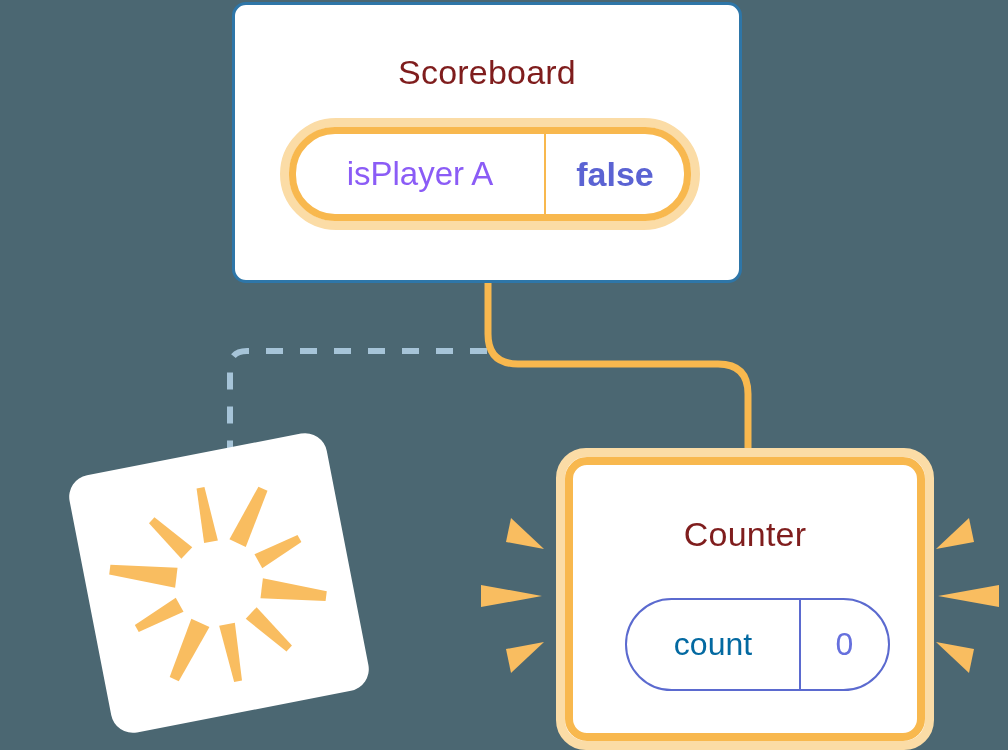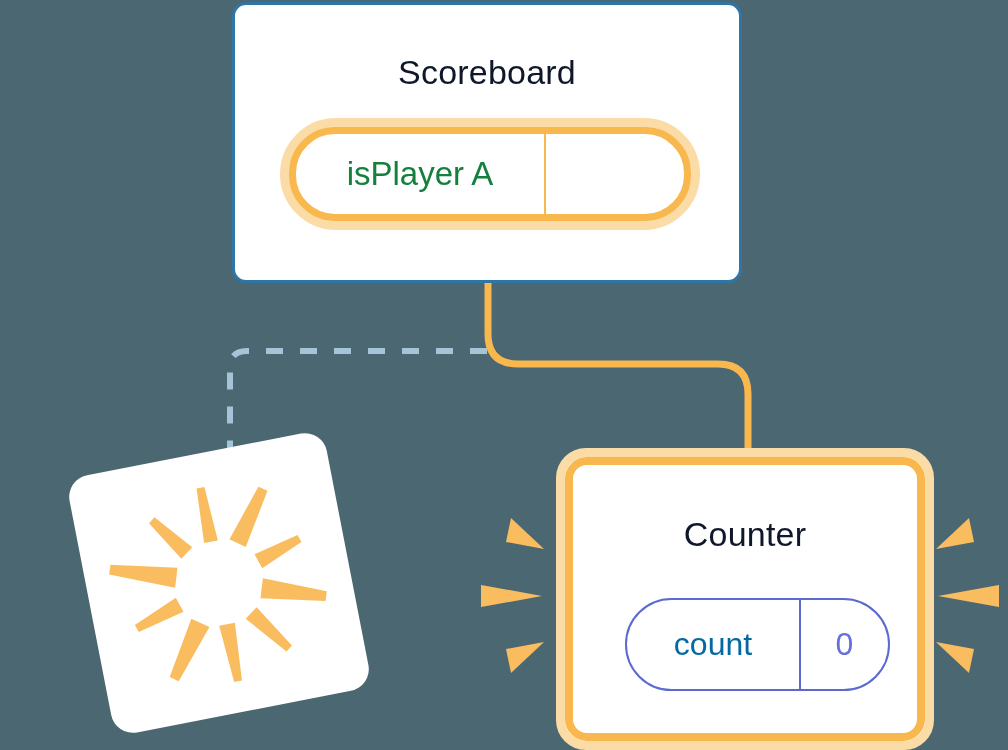--- a/index.html
+++ b/index.html
@@ -15,21 +15,21 @@
   }
   #stage {
     position: relative;
     width: 1008px;
     height: 750px;
   }
 
   
   .card-title {
     text-align: center;
-    color: #0f172a;
+    color: #7f1d1d;
     font-size: 34px;
     font-weight: 400;
     letter-spacing: 0.2px;
     line-height: 1;
   }
 
   
   #scoreboard-card {
     position: absolute;
     left: 232px;
@@ -69,21 +69,21 @@
     display: flex;
     align-items: stretch;
     background: #ffffff;
     overflow: hidden;
   }
   #scoreboard-pill .pill-key {
     flex: 0 0 248px;
     display: flex;
     align-items: center;
     justify-content: center;
-    color: #15803d;
+    color: #8b5cf6;
     font-size: 33px;
     font-weight: 400;
     border-right: 2px solid #f8b84e;
   }
   #scoreboard-pill .pill-val {
     flex: 1 1 auto;
     display: flex;
     align-items: center;
     justify-content: center;
     color: #5b63d3;
@@ -227,20 +227,21 @@
 
     <path class="conn-solid" d="M 488 283 L 488 334 Q 488 364 518 364 L 718 364 Q 748 364 748 394 L 748 456"></path>
   </svg>
 
   <div id="scoreboard-card">
     <div id="scoreboard-title" class="card-title">Scoreboard</div>
 
     <div id="scoreboard-pill-wrap">
       <div id="scoreboard-pill">
         <div class="pill-key">isPlayer A</div>
+        <div class="pill-val">false</div>
       </div>
     </div>
   </div>
 
   <svg class="sparkle" id="sparkle-large" width="48" height="48" viewBox="0 0 48 48">
     <path d="M24 2 C25.6 13.6 34.4 22.4 46 24 C34.4 25.6 25.6 34.4 24 46 C22.4 34.4 13.6 25.6 2 24 C13.6 22.4 22.4 13.6 24 2 Z"></path>
   </svg>
   <svg class="sparkle" id="sparkle-small" width="32" height="32" viewBox="0 0 32 32">
     <path d="M16 2 C17 11 21 15 30 16 C21 17 17 21 16 30 C15 21 11 17 2 16 C11 15 15 11 16 2 Z"></path>
   </svg>

